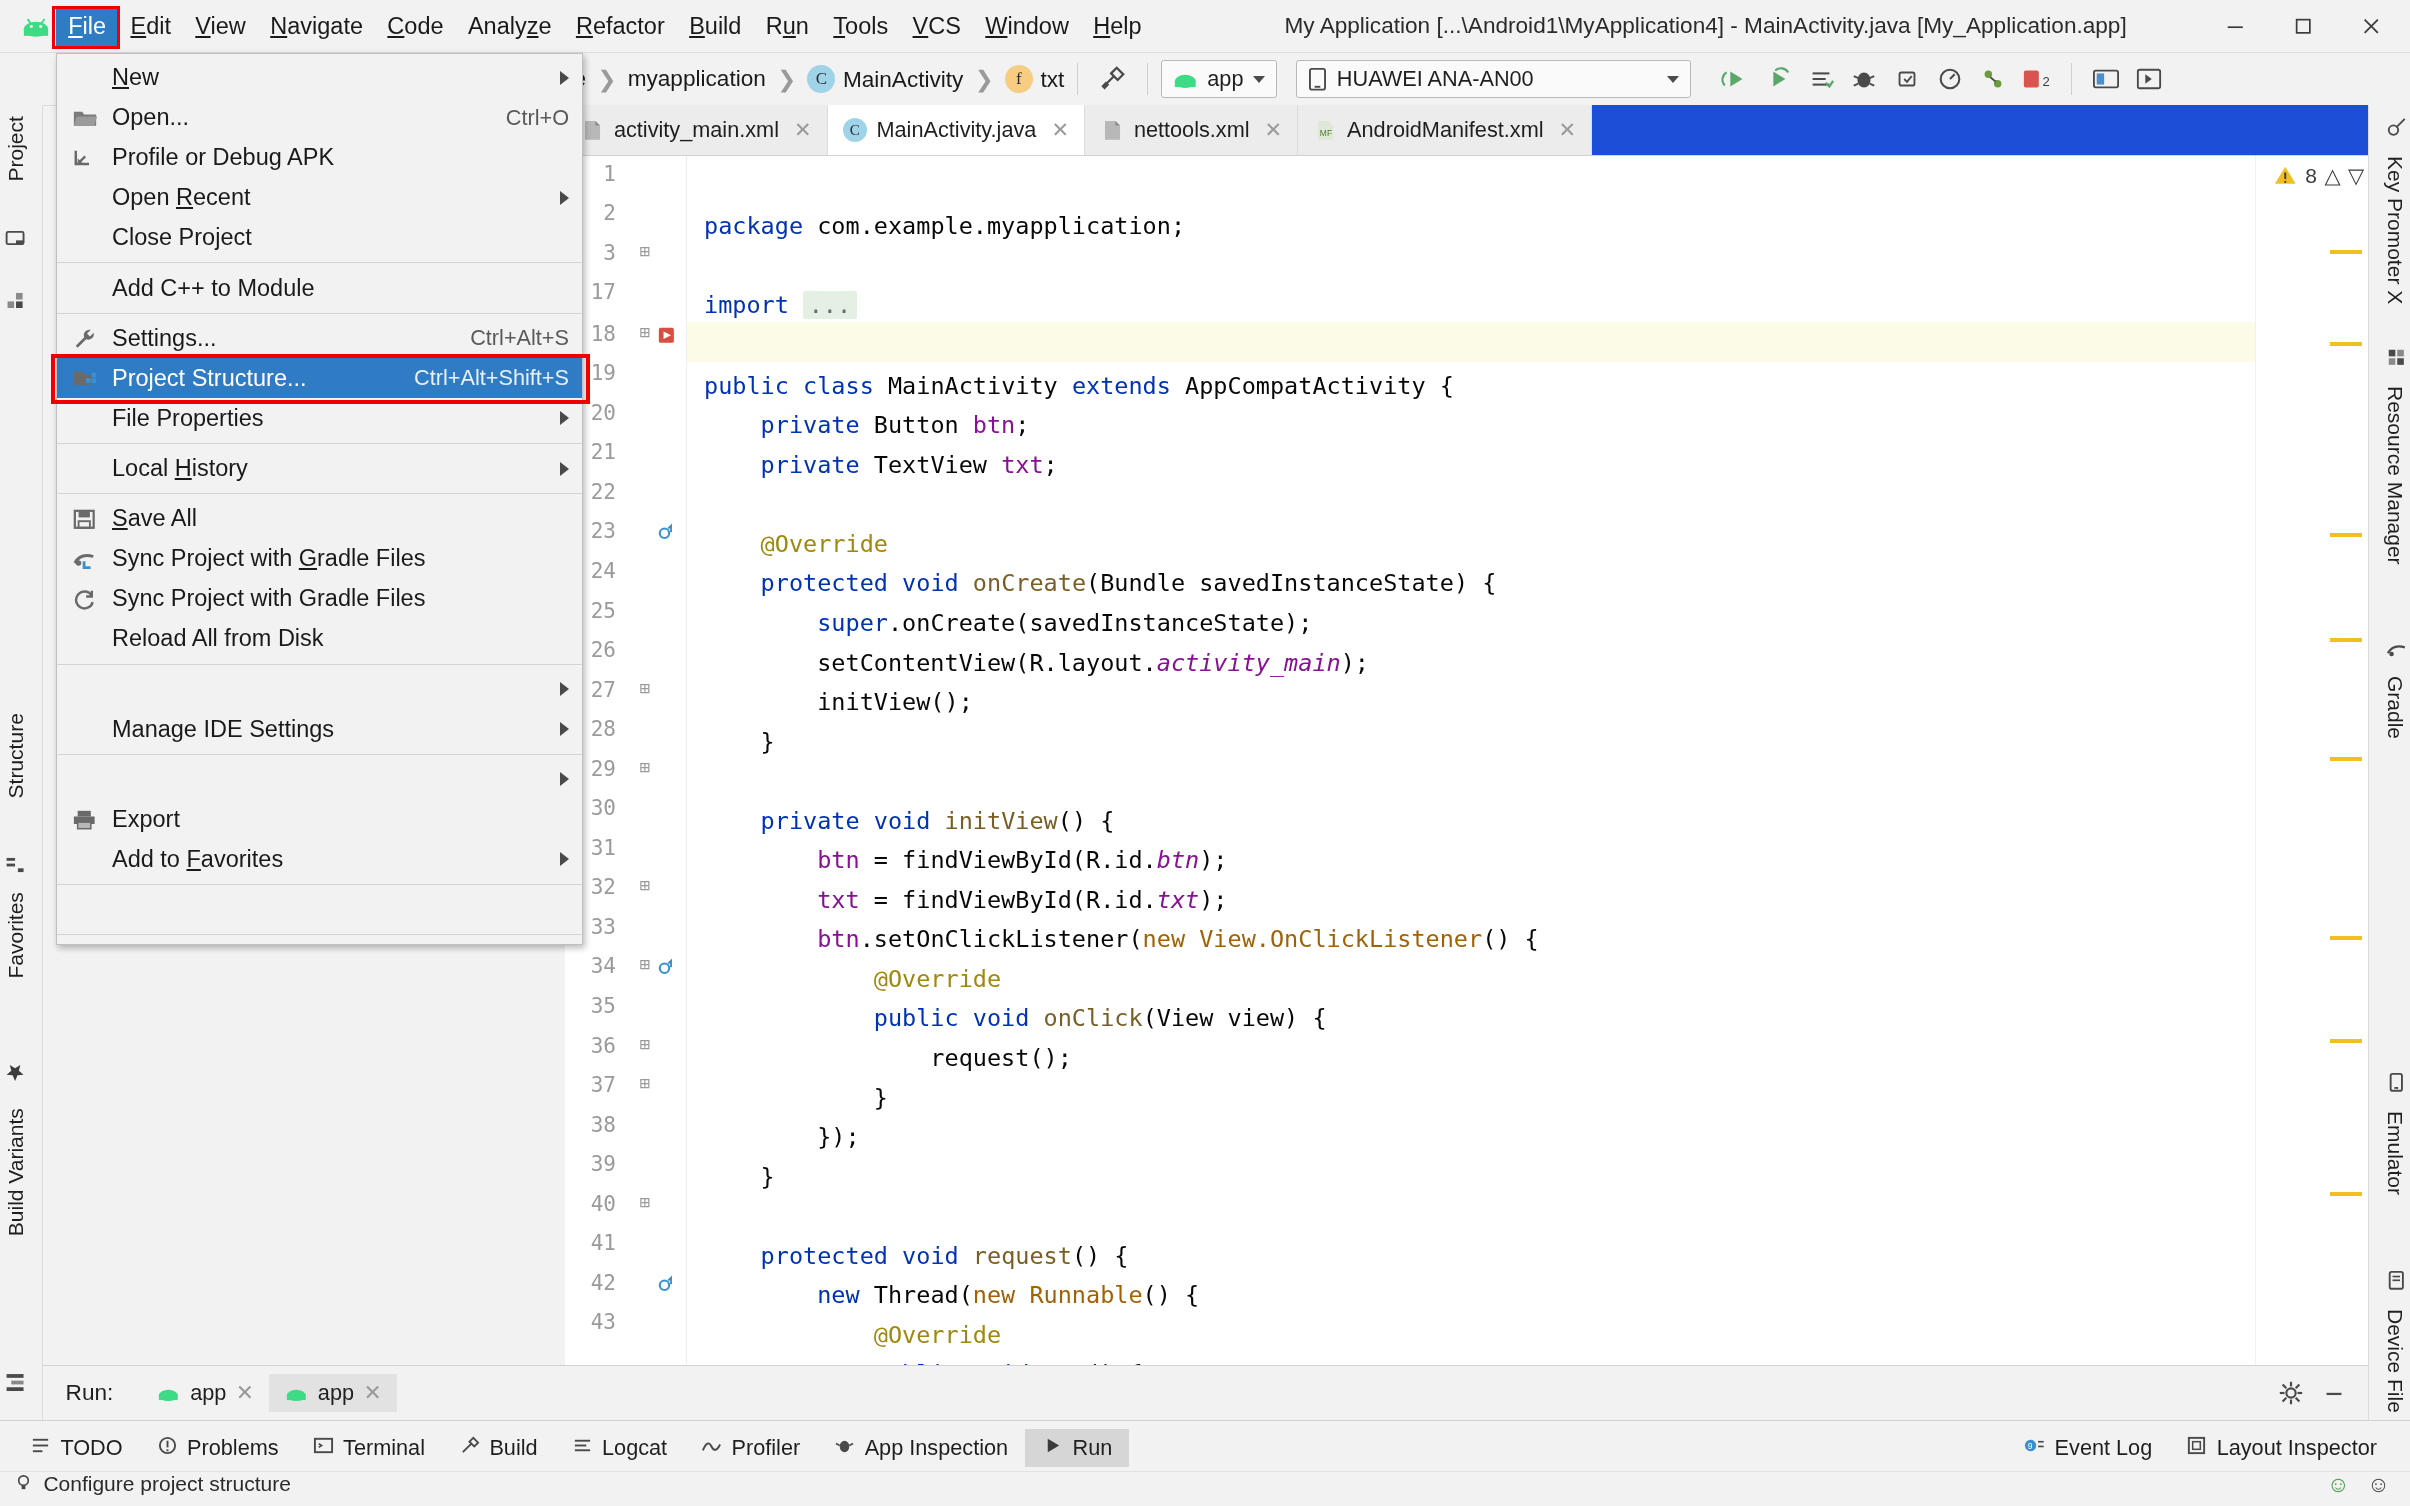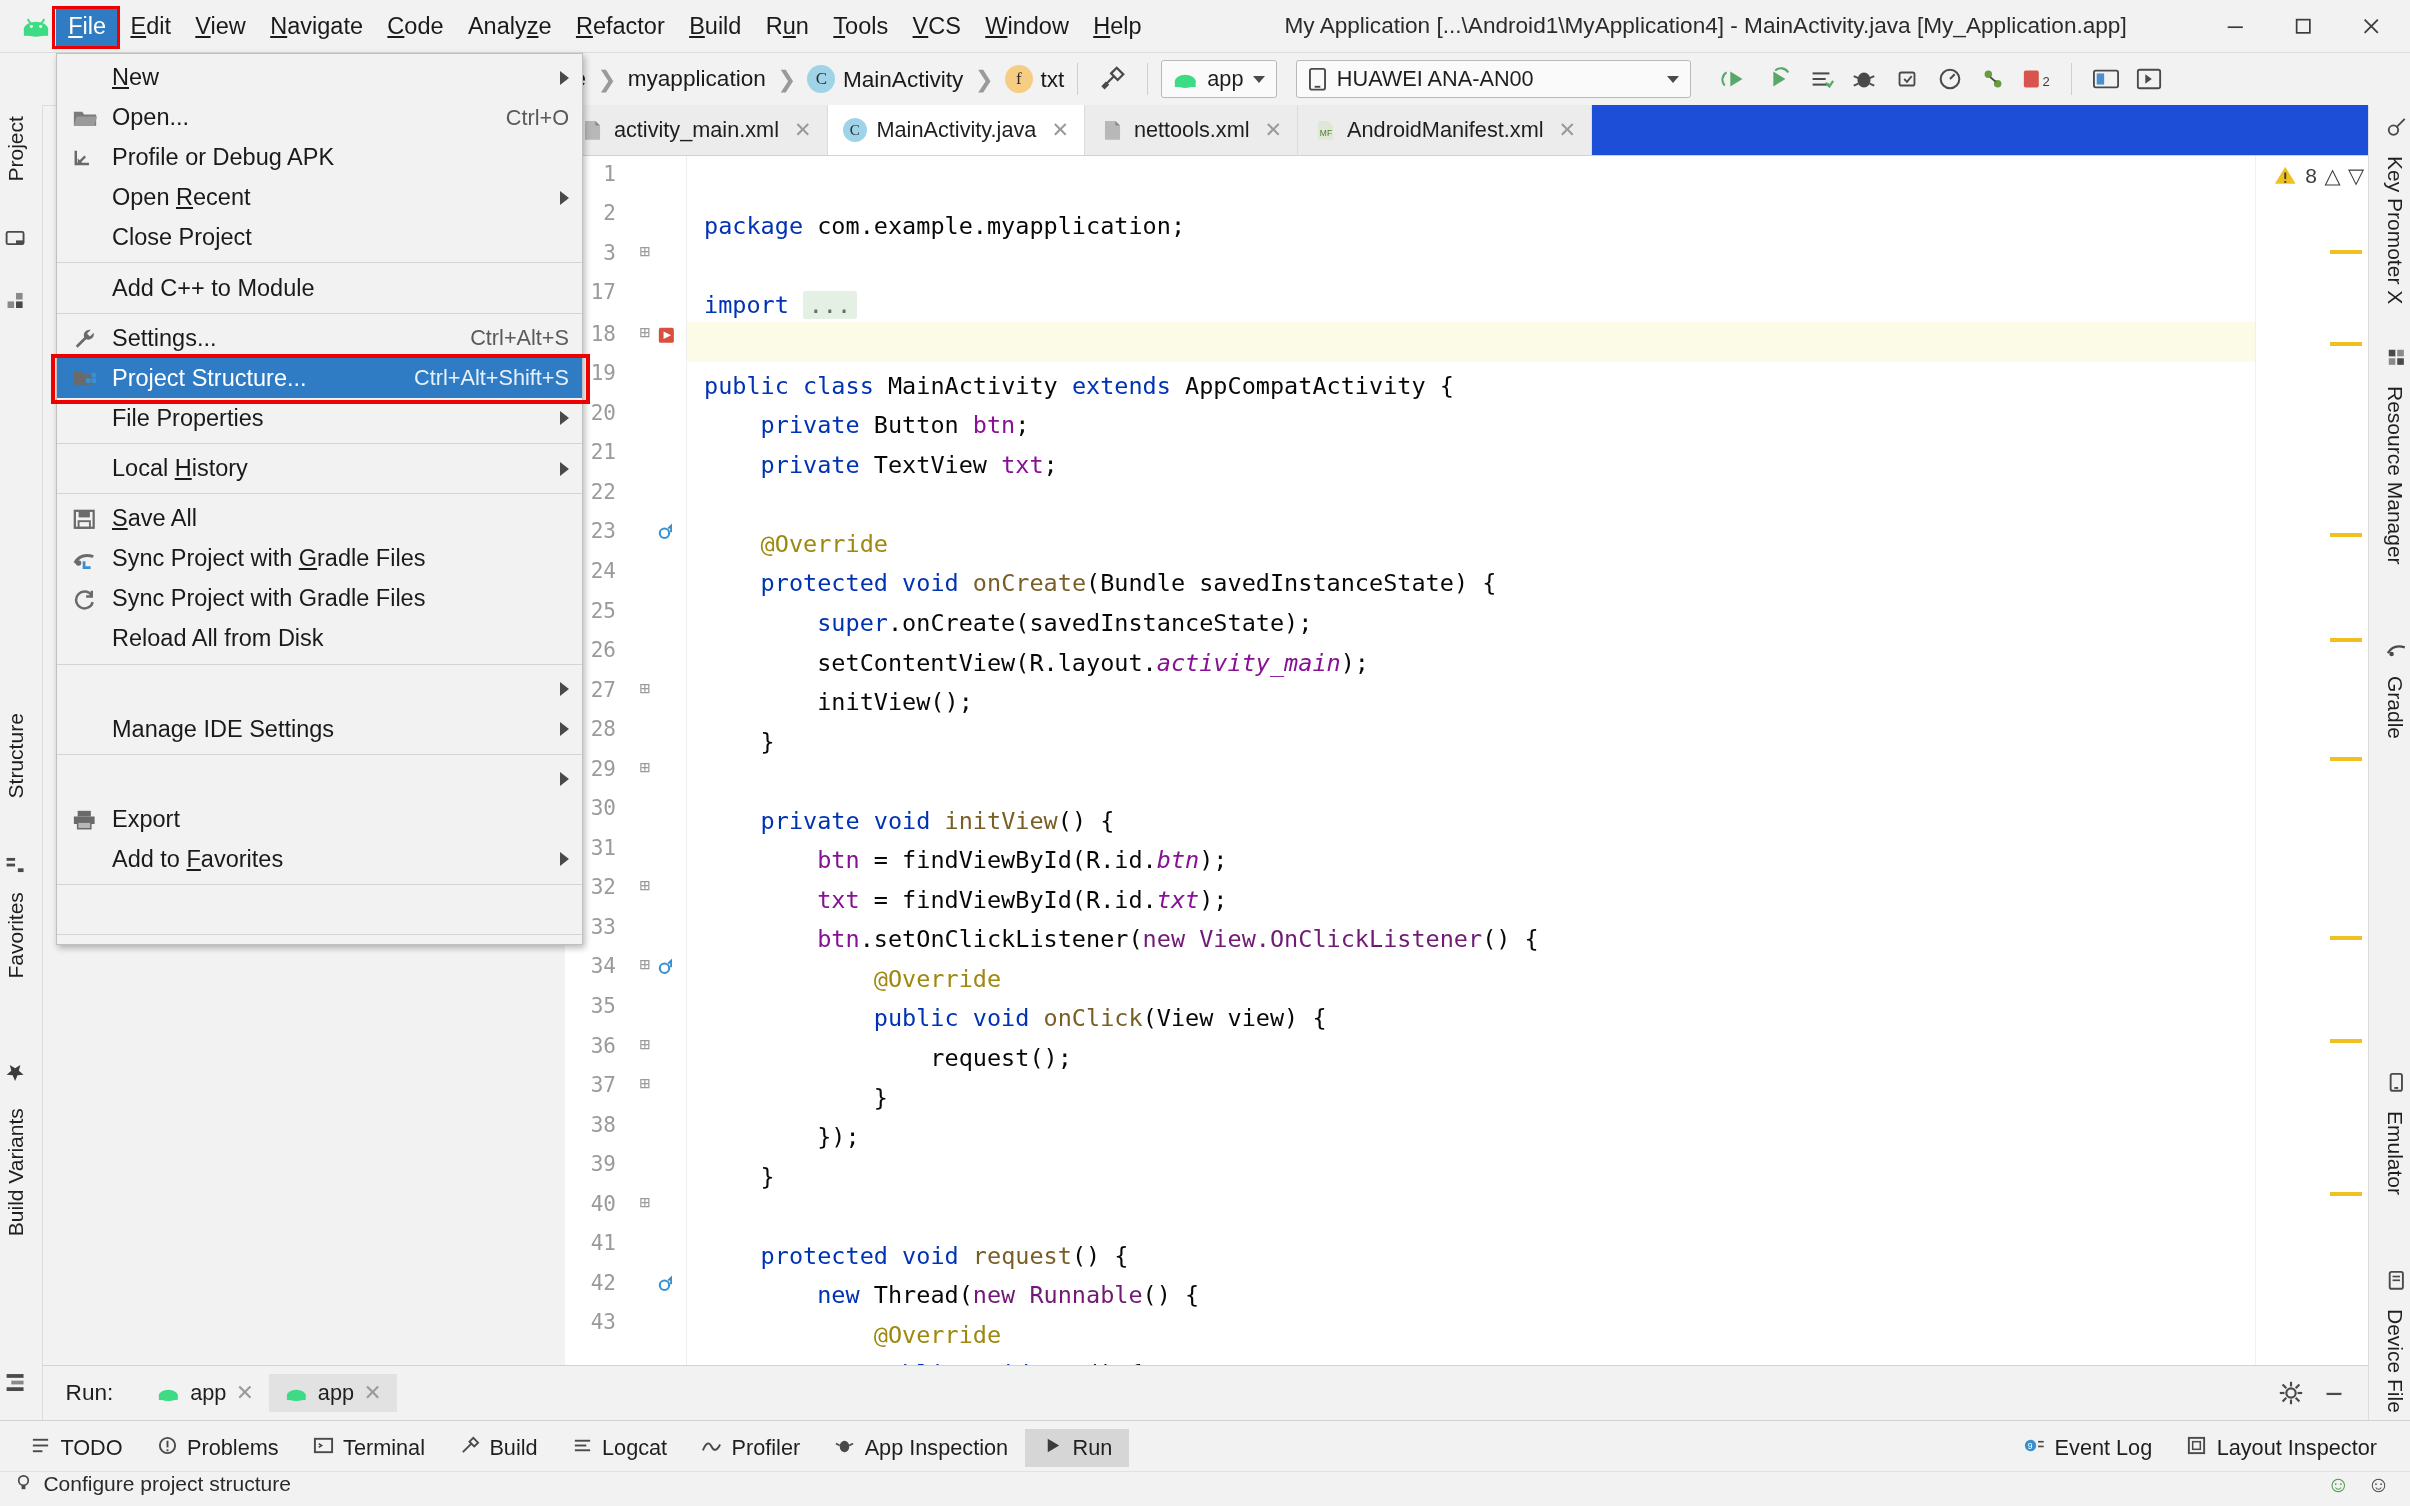--- a/index.html
+++ b/index.html
@@ -121,21 +121,21 @@
     position: absolute; left: 122px; top: 0; right: 113px; height: 100%;
     font-family: "DejaVu Sans Mono", monospace; font-size: 23.5px; line-height: 40px;
     color: #080808; white-space: pre; padding-left: 17px; margin-top: 44px;
   }
   .ln { position: absolute; left: 17px; white-space: pre; }
   .hl-row { position: absolute; left: 0; right: 0; height: 40px; background: #fcfbe8; }
   .kw { color: #0033b3; }
   .fn { color: #795e26; }
   .fld { color: #871094; }
   .ann { color: #9e880d; }
-  .cmt { color: #701a75; }
+  .cmt { color: #a16207; }
   .it { color: #871094; font-style: italic; }
   .impdots { background: #e4f0e4; color: #6a6a6a; padding: 0 5.6px; border-radius: 2.8px; }
 
   .errstripe {
     position: absolute; right: 0; top: 0; width: 113px; height: 100%;
     background: #ffffff; border-left: 0.9px solid #f0f0f0;
   }
   .warn-head {
     position: absolute; right: 3.8px; top: 7.5px; display: flex; align-items: center; gap: 7.5px;
     font-size: 21px; color: #3c3c3c;

